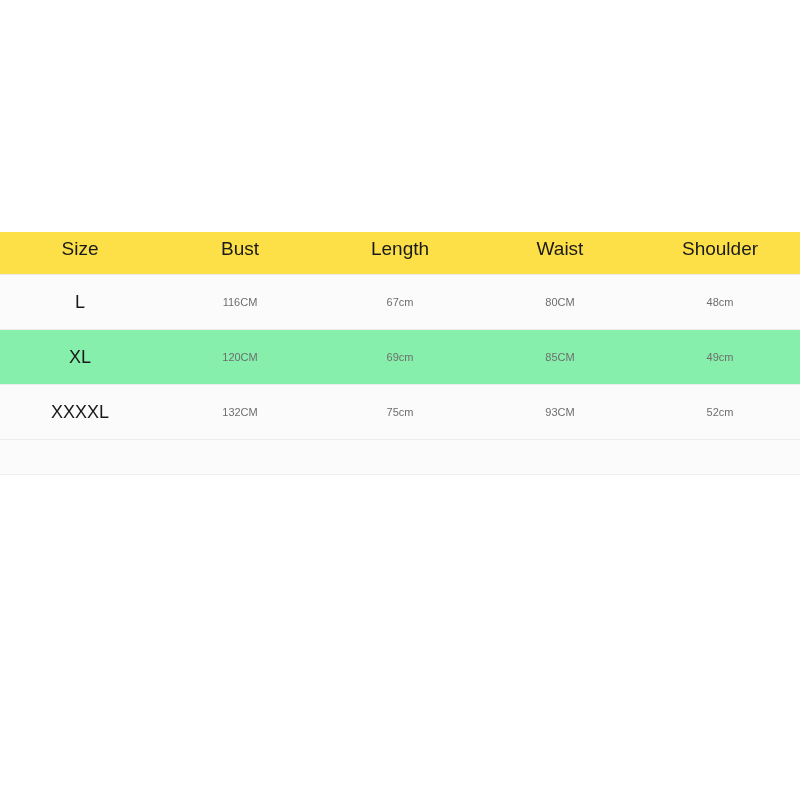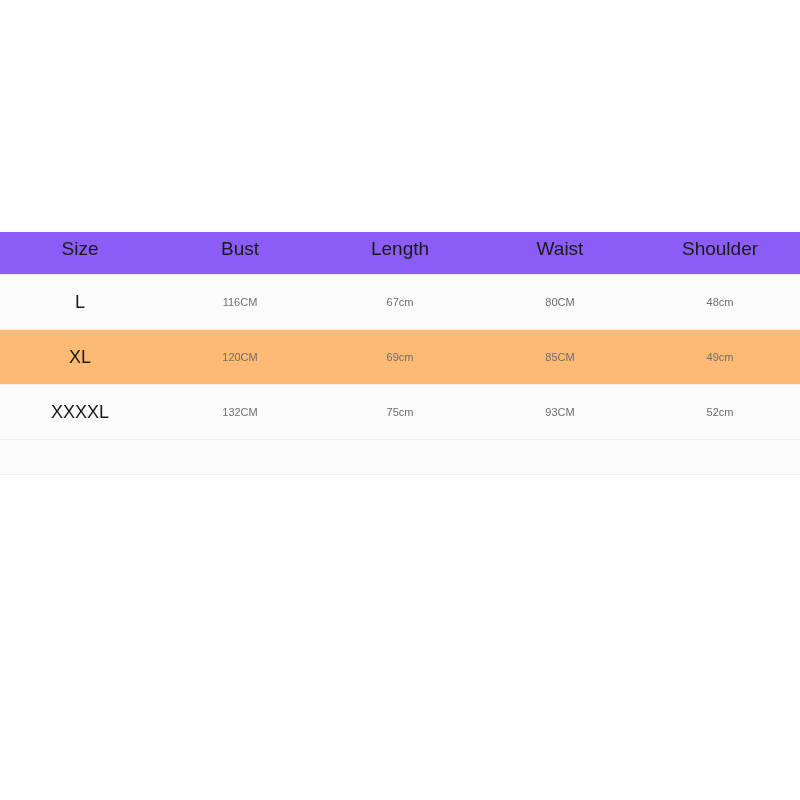--- a/index.html
+++ b/index.html
@@ -36,21 +36,21 @@
   table.size-table col.c2 { width: 160px; }
   table.size-table col.c3 { width: 160px; }
   table.size-table col.c4 { width: 160px; }
 
   thead th {
     font-size: 19px;
     font-weight: normal;
     color: #1a1a1a;
     text-align: center;
     padding: 6px 0 14px 0;
-    background: #8b5cf6;
+    background: #fde047;
     border: none;
   }
   thead tr.header-row th {
     border-bottom: 1px solid #e8e8e8;
   }
   tbody td {
     height: 52px;
     font-size: 11px;
     text-align: center;
     border-bottom: 1px solid #ececec;
@@ -60,21 +60,21 @@
     color: #1a1a1a;
     font-size: 18px;
   }
   tbody td.val-cell {
     color: #6e6e6e;
   }
   tbody tr.odd td {
     background: #fbfbfb;
   }
   tbody tr.even td {
-    background: #fdba74;
+    background: #86efac;
   }
   .tail-band {
     width: 800px;
     height: 34px;
     background: #fbfbfb;
     border-bottom: 1px solid #f0f0f0;
   }
 </style>
 </head>
 <body>

